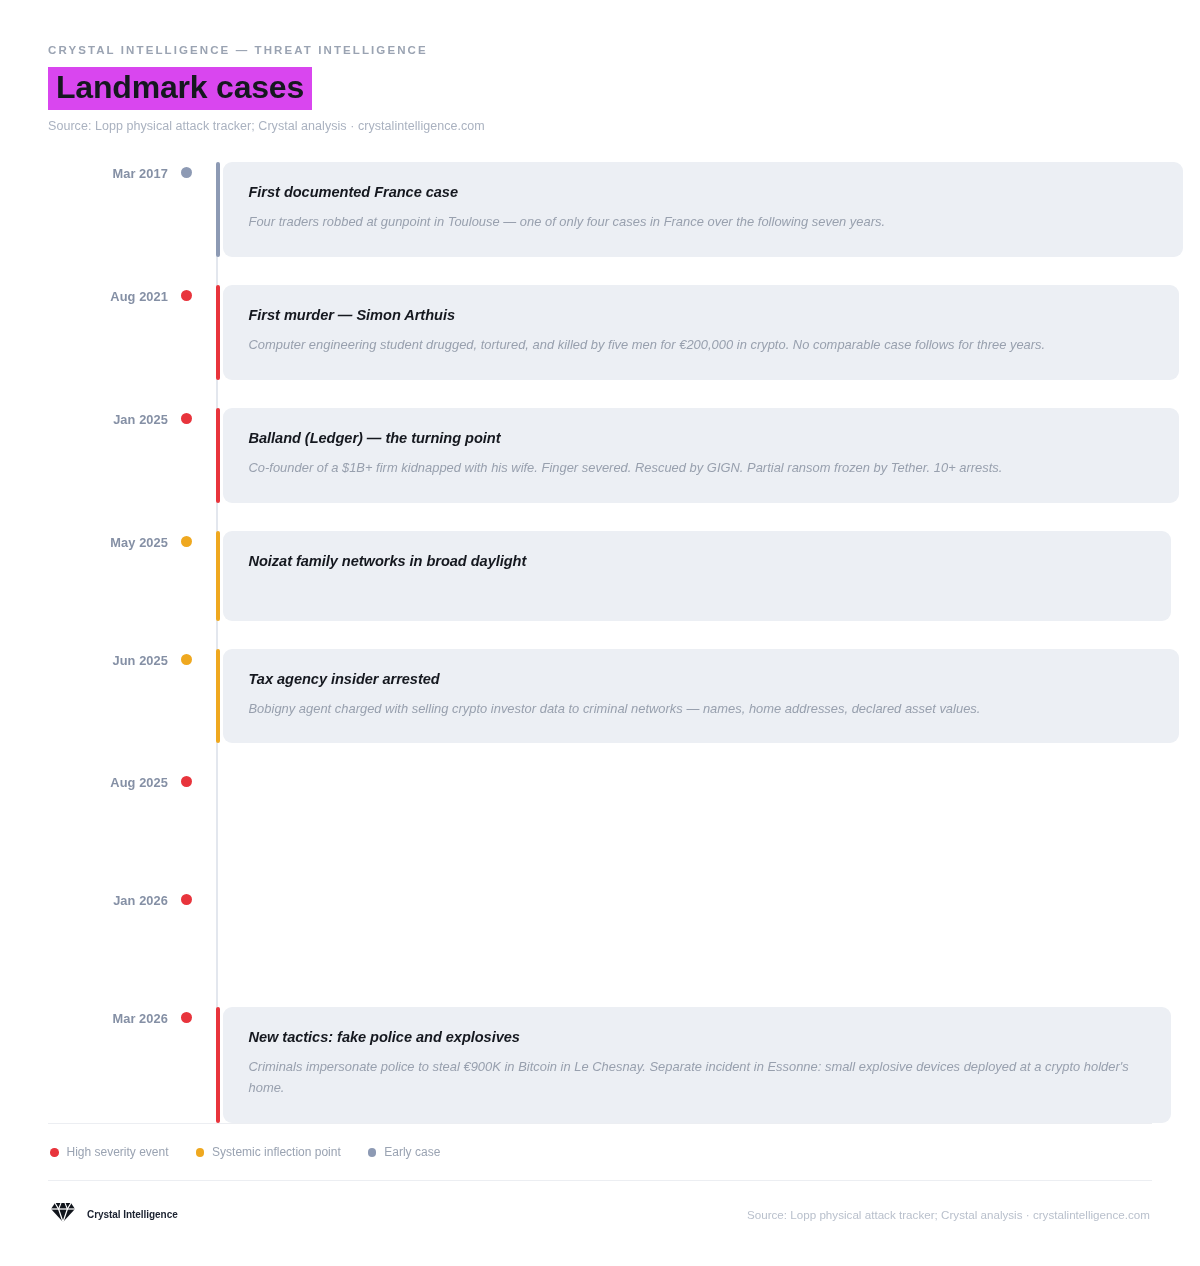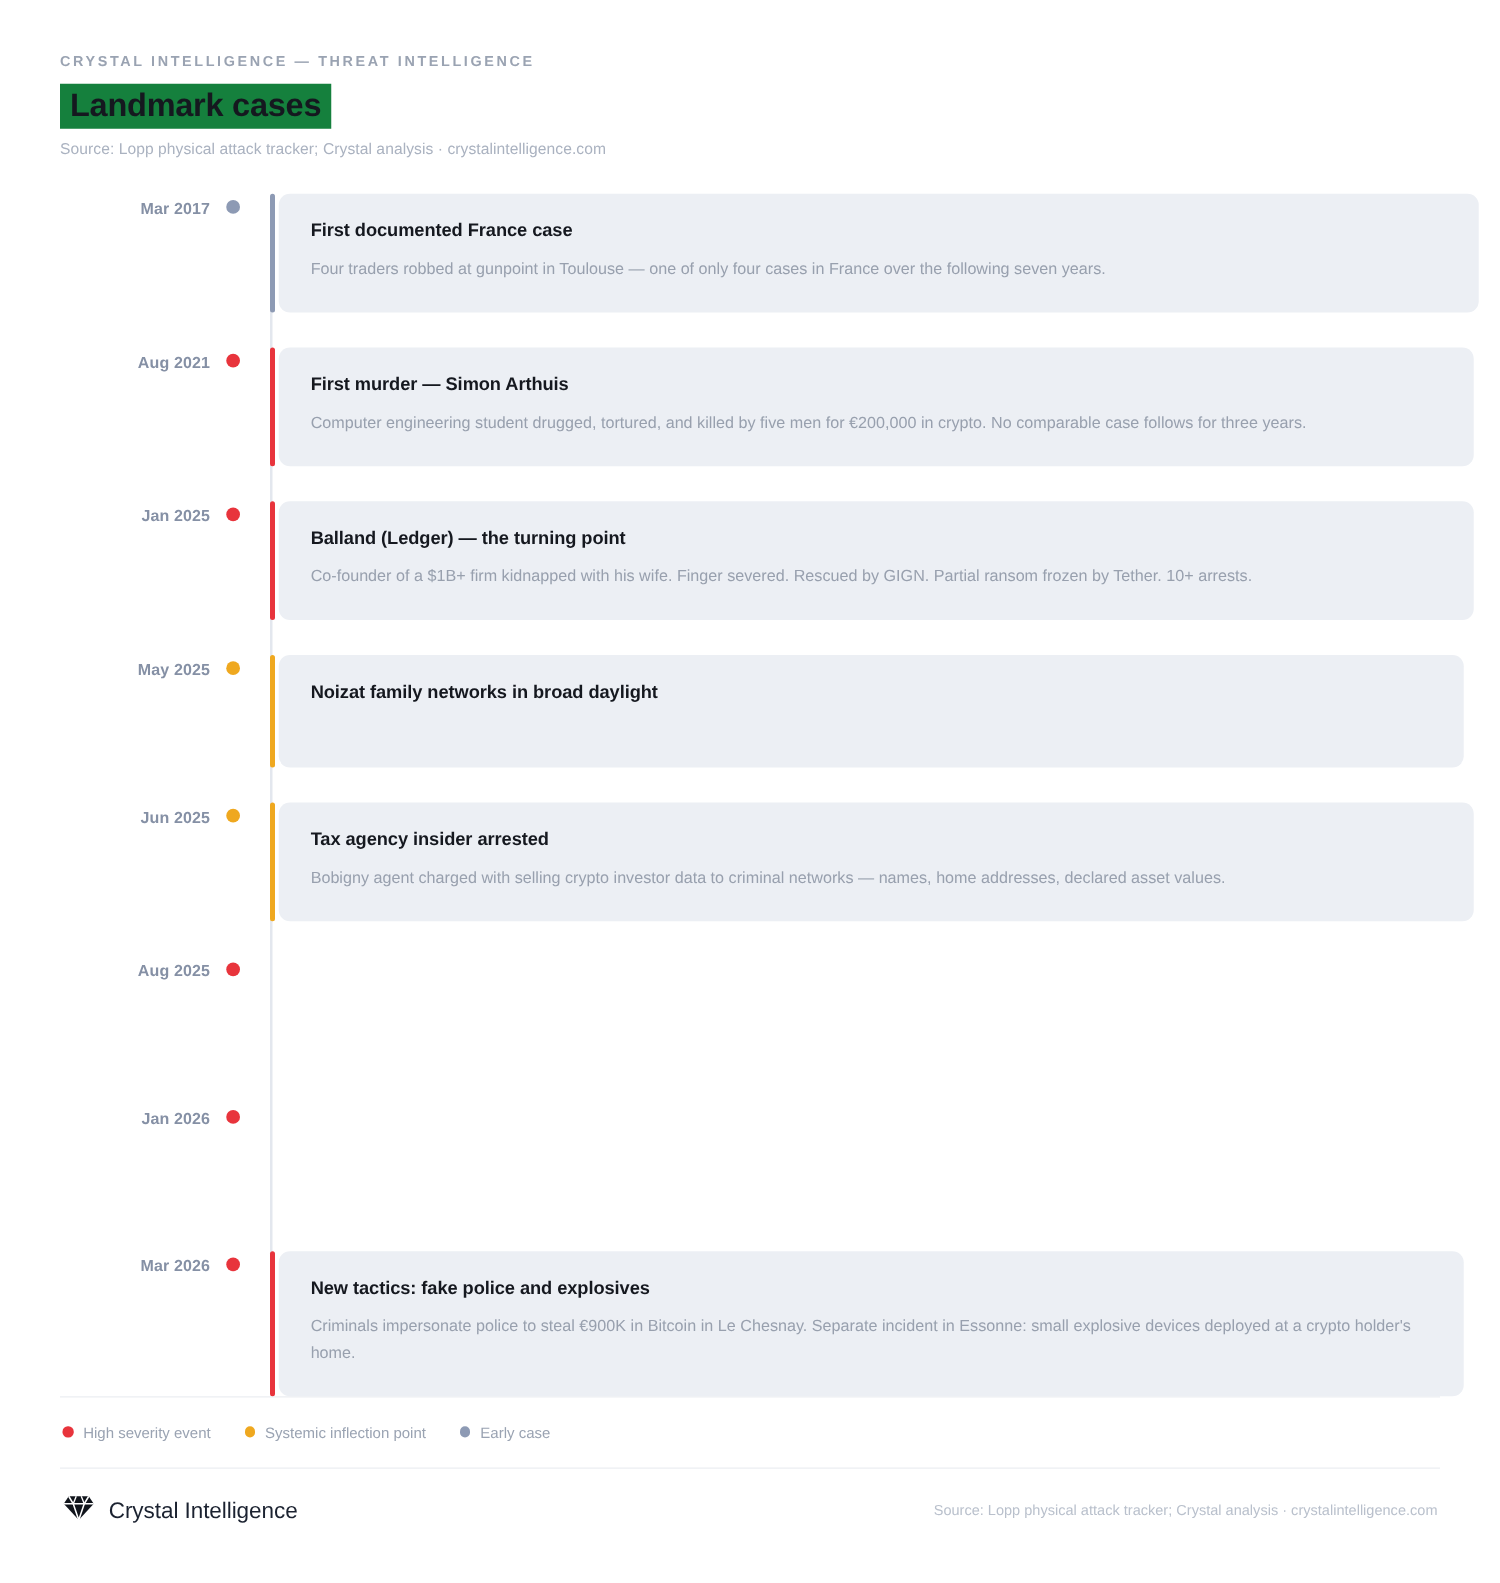--- a/index.html
+++ b/index.html
@@ -24,24 +24,24 @@
     font-size: 11.5px;
     font-weight: 700;
     letter-spacing: 2.1px;
     color: #9aa3b2;
     text-transform: uppercase;
     margin-bottom: 11px;
   }
   .title-wrap { margin-bottom: 9px; }
   .title {
     display: inline-block;
-    font-size: 26px;
+    font-size: 32px;
     font-weight: 700;
     color: #15181f;
-    background: #15803d;
+    background: #d946ef;
     padding: 3px 8px 4px 8px;
     letter-spacing: -0.2px;
     line-height: 1.12;
   }
   .subtitle {
     font-size: 12.5px;
     color: #aab2c0;
     letter-spacing: 0.05px;
   }
 
@@ -104,20 +104,21 @@
     width: 3.5px;
     border-radius: 3px;
     flex: 0 0 3.5px;
     margin-right: 3px;
   }
   .card {
     background: #eceff4;
     border-radius: 9px;
     padding: 22px 26px 24px 26px;
     min-height: 90px;
+    font-style: italic;
   }
   .card-title {
     font-size: 14.6px;
     font-weight: 700;
     color: #15181f;
     margin-bottom: 12px;
     letter-spacing: -0.05px;
   }
   .card-desc {
     font-size: 12.9px;
@@ -158,22 +159,22 @@
     align-items: center;
     justify-content: space-between;
     padding: 19px 2px 0 2px;
   }
   .brand {
     display: flex;
     align-items: center;
     gap: 11px;
   }
   .brand-name {
-    font-size: 18px;
-    font-weight: 400;
+    font-size: 10px;
+    font-weight: 700;
     color: #1b2230;
     letter-spacing: -0.05px;
   }
   .footer-source {
     font-size: 11.6px;
     color: #b9c0cc;
     letter-spacing: 0.02px;
   }
 </style>
 </head>

